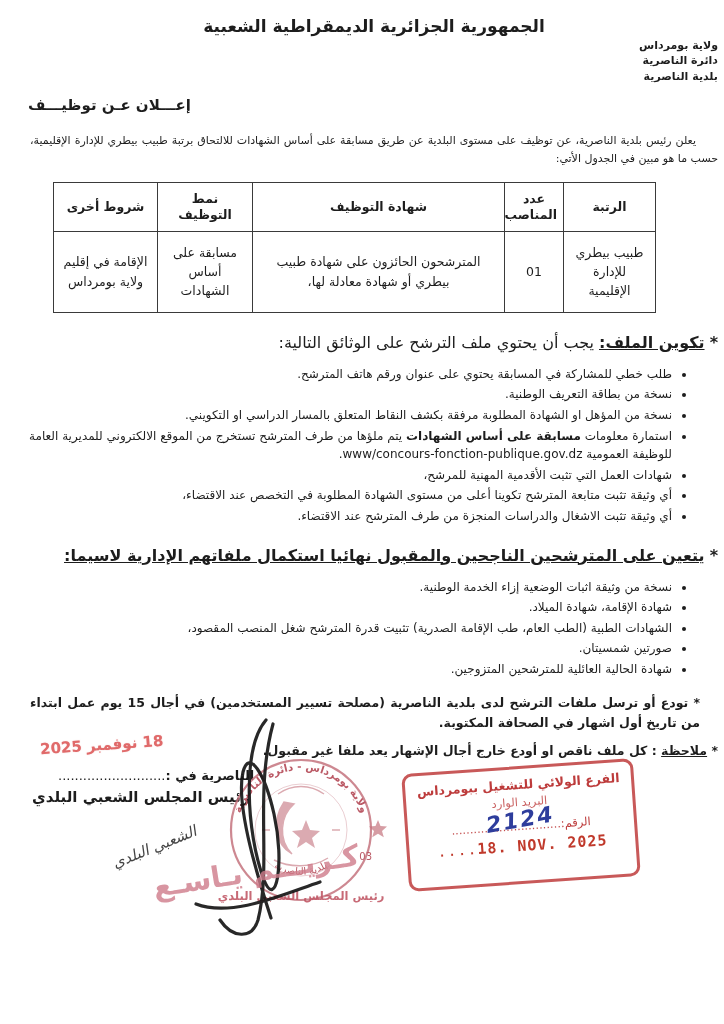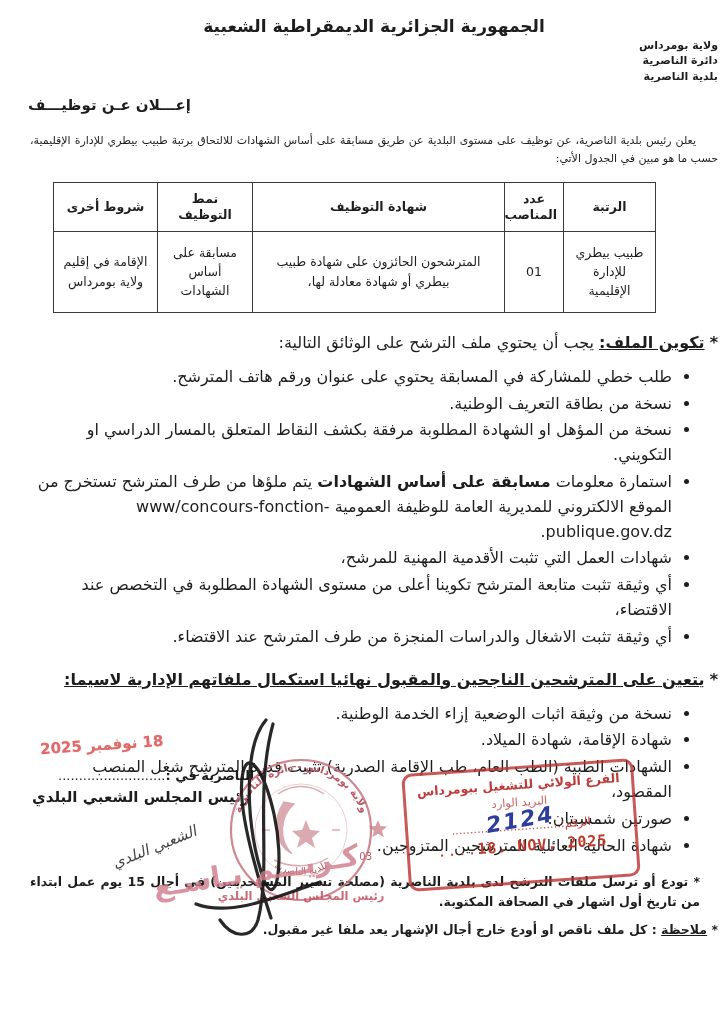--- a/index.html
+++ b/index.html
@@ -16,21 +16,21 @@
   .announce-title{text-align:left;font-size:15px;font-weight:bold;letter-spacing:1px;margin:12px 0 0 0;}
   .intro{font-size:11px;line-height:1.62;margin:18px 2px 0 2px;text-align:justify;}
   .intro .indent{display:inline-block;width:22px;}
   table.jobs{border-collapse:collapse;margin:14px 64px 0 0;width:602px;table-layout:fixed;font-size:12.5px;}
   table.jobs th,table.jobs td{border:1.5px solid #3a3a3a;text-align:center;vertical-align:middle;padding:4px 6px;}
   table.jobs th{font-weight:bold;height:40px;line-height:1.25;}
   table.jobs td{height:72px;line-height:1.55;}
   .sec{font-size:16px;margin:18px 2px 0 2px;line-height:1.5;}
   .b{font-weight:bold;}
   .u{text-decoration:underline;}
-  ul.doc-list{list-style:disc;margin:10px 30px 0 0;padding:0 18px 0 0;font-size:16px;line-height:1.55;}
+  ul.doc-list{list-style:disc;margin:10px 30px 0 0;padding:0 18px 0 0;font-size:12px;line-height:1.55;}
   ul.doc-list li{margin:2px 0;}
   .deposit{font-size:12.5px;font-weight:bold;line-height:1.6;margin:14px 20px 0 2px;text-align:justify;}
   .remark{font-size:12.5px;font-weight:bold;margin:10px 2px 0 2px;}
   .star{font-weight:bold;}
   
   .footer{position:absolute;left:0;top:726px;width:724px;height:298px;}
   .date-stamp{
     position:absolute;left:40px;top:10px;transform:rotate(-4deg);
     color:#e06a6a;font-size:15px;font-weight:bold;letter-spacing:2px;
     text-shadow:0 0 1px rgba(224,106,106,.5);

